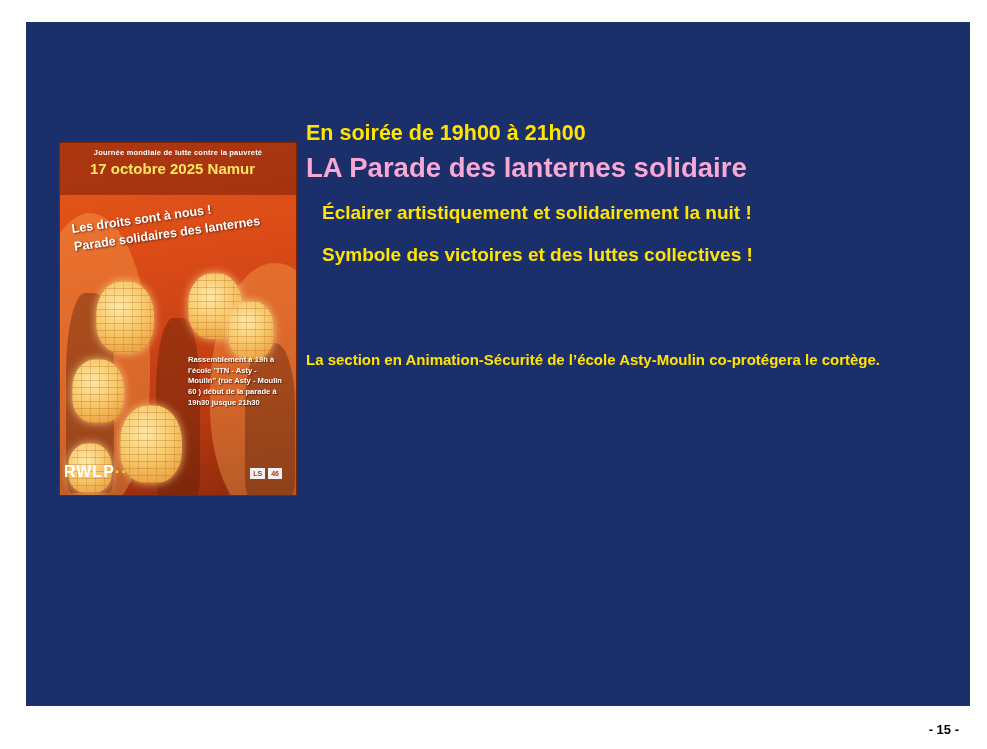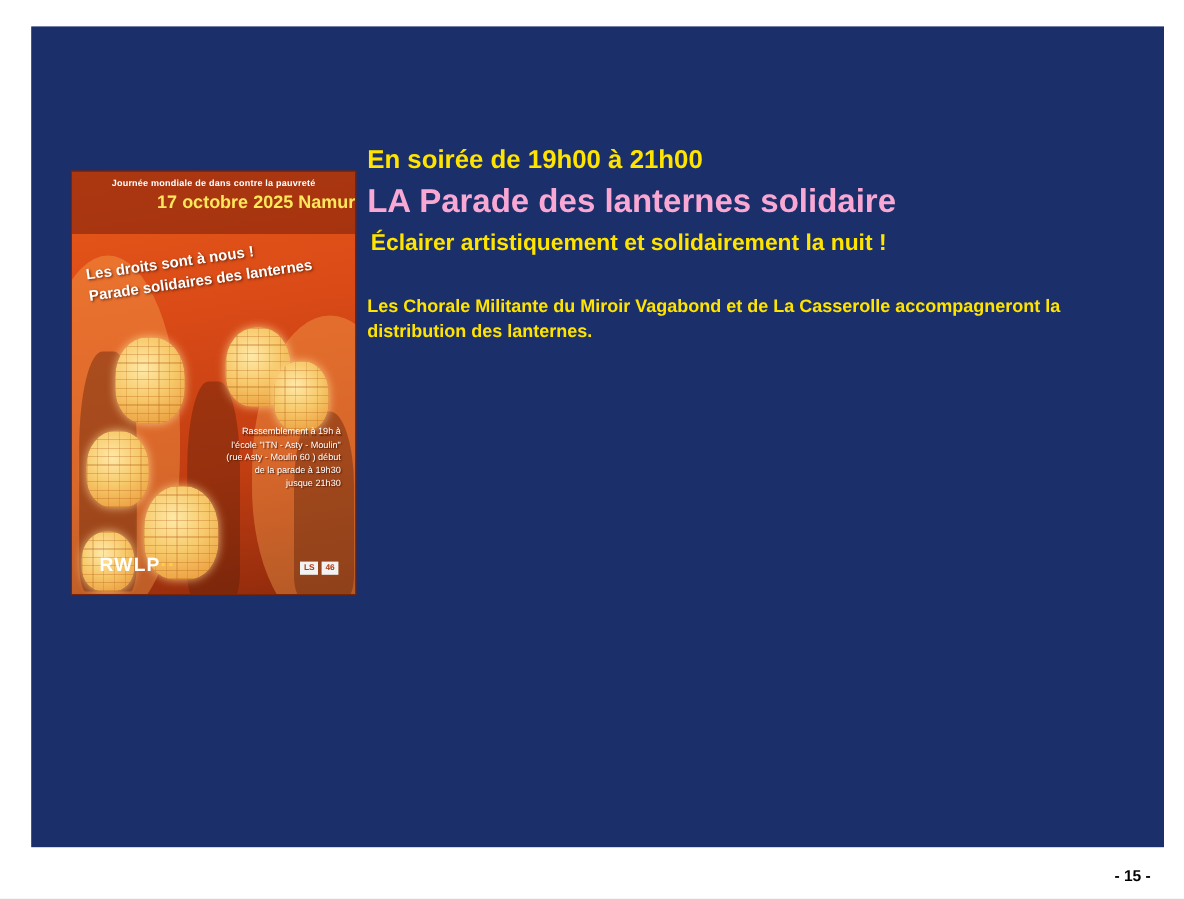--- a/index.html
+++ b/index.html
@@ -77,21 +77,21 @@
     text-align: center;
     color: #ffffff;
     font-size: 7.5px;
     font-weight: bold;
     letter-spacing: 0.2px;
   }
   .poster-date {
     position: absolute;
     left: 0; right: 0;
     top: 17px;
-    text-align: right;
+    text-align: left;
     color: #ffe75c;
     font-size: 15px;
     font-weight: bold;
     padding-left: 30px;
   }
   .poster-slogan {
     position: absolute;
     left: 12px;
     top: 62px;
     width: 215px;
@@ -102,34 +102,34 @@
     transform: rotate(-8deg);
     text-shadow: 1px 1px 2px rgba(80,25,5,0.8);
   }
   .poster-info {
     position: absolute;
     left: 128px;
     top: 212px;
     width: 96px;
     color: #ffffff;
     font-size: 7.6px;
-    font-weight: normal;
+    font-weight: bold;
     line-height: 1.4;
-    text-align: right;
+    text-align: left;
     text-shadow: 1px 1px 1px rgba(80,25,5,0.9);
   }
   .poster-footer {
     position: absolute;
     left: 0; right: 0;
     bottom: 8px;
     height: 30px;
   }
   .poster-logo {
     position: absolute;
-    left: 23px;
+    left: 4px;
     bottom: 6px;
     color: #ffffff;
     font-size: 16px;
     font-weight: bold;
     letter-spacing: 1px;
   }
   .poster-logo .dot {
     color: #ffd23a;
   }
   .poster-logo-right {
@@ -169,21 +169,21 @@
     font-size: 27.5px;
     font-weight: bold;
     color: #f9a8d4;
     margin: 0 0 6px 0;
     line-height: 1.2;
   }
   .line-sub {
     font-size: 19px;
     font-weight: bold;
     color: #ffe400;
-    margin: 3px;
+    margin: 16px;
     line-height: 1.35;
   }
 
   .para {
     font-size: 15px;
     font-weight: bold;
     color: #ffe400;
     line-height: 1.45;
     margin: 0;
   }
@@ -215,21 +215,21 @@
     <div class="figure" style="left:185px; top:200px; width:50px; height:155px;"></div>
 
     <div class="lantern" style="left:36px; top:138px; width:58px; height:72px;"></div>
     <div class="lantern" style="left:12px; top:216px; width:52px; height:64px;"></div>
     <div class="lantern" style="left:60px; top:262px; width:62px; height:78px;"></div>
     <div class="lantern" style="left:128px; top:130px; width:54px; height:66px;"></div>
     <div class="lantern" style="left:168px; top:158px; width:46px; height:58px;"></div>
     <div class="lantern" style="left:8px; top:300px; width:44px; height:50px;"></div>
 
     <div class="poster-band"></div>
-    <div class="poster-title-small">Journée mondiale de dans contre la pauvreté</div>
+    <div class="poster-title-small">Journée mondiale de lutte contre la pauvreté</div>
     <div class="poster-date">17 octobre 2025 Namur</div>
 
     <div class="poster-slogan">
       <div>Les droits sont à nous !</div>
       <div>Parade solidaires des lanternes</div>
     </div>
 
     <div class="poster-info">Rassemblement à 19h à l'école "ITN - Asty - Moulin" (rue Asty - Moulin 60 ) début de la parade à 19h30 jusque 21h30</div>
 
     <div class="poster-footer">
@@ -238,24 +238,25 @@
         <span>LS</span>
         <span>46</span>
       </div>
     </div>
   </div>
 
   <div id="content">
     <p class="line-time">En soirée de 19h00 à 21h00</p>
     <p class="line-main">LA Parade des lanternes solidaire</p>
     <p class="line-sub">Éclairer artistiquement et solidairement la nuit !</p>
+    <p class="line-sub">Symbole des victoires et des luttes collectives !</p>
 
     <div class="gap-lg"></div>
-    <p class="para">Les Chorale Militante du Miroir Vagabond et de La Casserolle accompagneront la distribution des lanternes.</p>
 
     <div class="gap-md"></div>
 
     <div class="gap-md"></div>
+    <p class="para">La section en Animation-Sécurité de l’école Asty-Moulin co-protégera le cortège.</p>
   </div>
 
 </div>
 
 <div id="page-number">- 15 -</div>
 
 </body></html>

